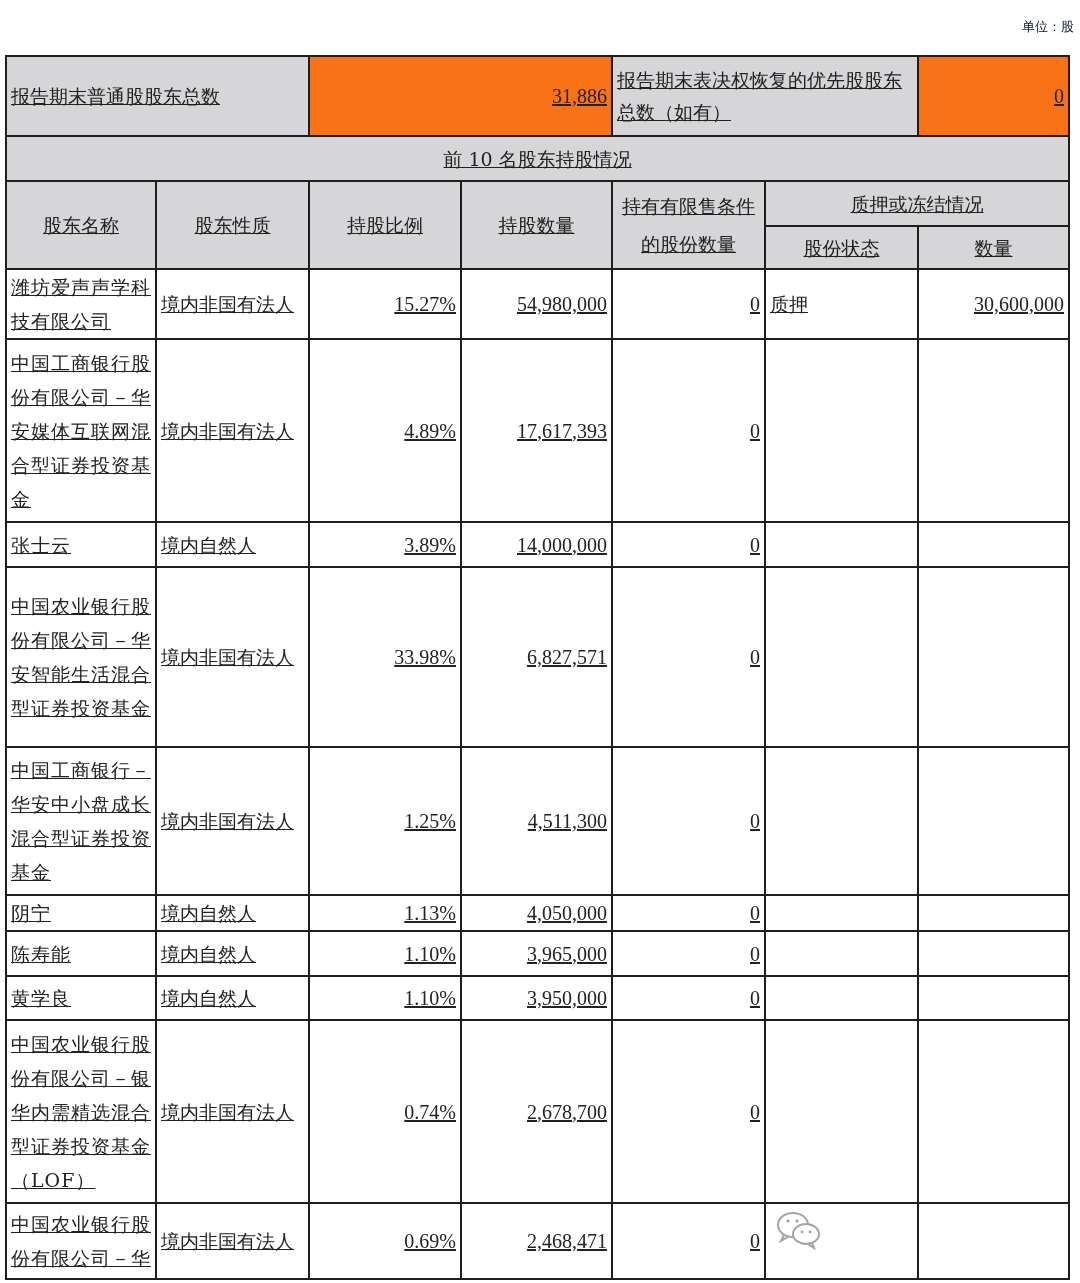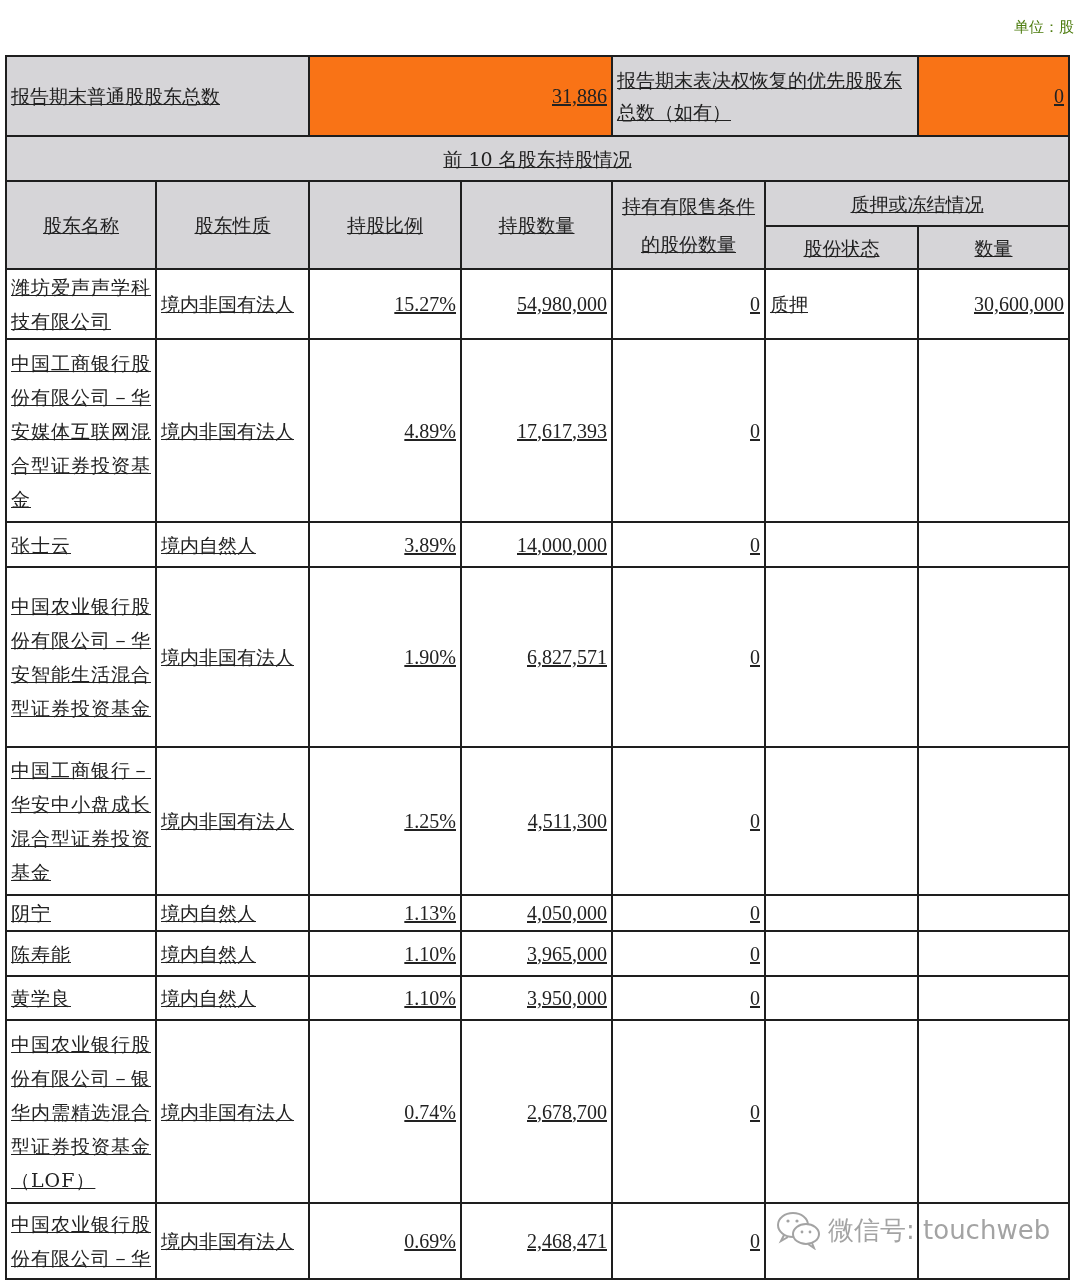--- a/index.html
+++ b/index.html
@@ -3,21 +3,21 @@
 <meta charset="utf-8">
 <style>
   html, body { margin: 0; padding: 0; background: #ffffff; }
   body {
     width: 1080px; height: 1283px; position: relative; overflow: hidden;
     font-family: "DejaVu Serif", "Liberation Serif", serif;
     color: #222222;
   }
   .unit {
     position: absolute; top: 18px; right: 6px;
-    font-size: 15px; color: #4d7c0f;
+    font-size: 13px; color: #0f172a;
   }
   table.grid {
     position: absolute; left: 5px; top: 55px;
     border-collapse: collapse; table-layout: fixed;
     width: 1063px;
     font-size: 19px;
     text-decoration: underline;
   }
   table.grid td {
     border: 2px solid #1e1e1e;
@@ -105,21 +105,21 @@
     <td class="l">境内自然人</td>
     <td class="r num">3.89%</td>
     <td class="r num">14,000,000</td>
     <td class="r num">0</td>
     <td class="l"></td>
     <td class="r num"></td>
   </tr>
   <tr style="height:180px">
     <td class="l name">中国农业银行股份有限公司－华安智能生活混合型证券投资基金</td>
     <td class="l">境内非国有法人</td>
-    <td class="r num">1.90%</td>
+    <td class="r num">33.98%</td>
     <td class="r num">6,827,571</td>
     <td class="r num">0</td>
     <td class="l"></td>
     <td class="r num"></td>
   </tr>
   <tr style="height:148px">
     <td class="l name">中国工商银行－华安中小盘成长混合型证券投资基金</td>
     <td class="l">境内非国有法人</td>
     <td class="r num">1.25%</td>
     <td class="r num">4,511,300</td>
@@ -181,14 +181,13 @@
       <ellipse cx="17" cy="15" rx="15" ry="12" fill="none" stroke="#9a9a9a" stroke-width="2"></ellipse>
       <ellipse cx="30" cy="24" rx="13" ry="10" fill="#ffffff" stroke="#9a9a9a" stroke-width="2"></ellipse>
       <circle cx="12" cy="11" r="1.6" fill="#9a9a9a"></circle>
       <circle cx="21" cy="11" r="1.6" fill="#9a9a9a"></circle>
       <circle cx="26" cy="22" r="1.4" fill="#9a9a9a"></circle>
       <circle cx="34" cy="22" r="1.4" fill="#9a9a9a"></circle>
       <path d="M8 25 L5 31 L12 27" fill="none" stroke="#9a9a9a" stroke-width="2"></path>
       <path d="M36 33 L38 38 L32 34" fill="none" stroke="#9a9a9a" stroke-width="2"></path>
     </svg>
   </span>
-  <span>微信号: touchweb</span>
 </div>
 
 </body></html>

